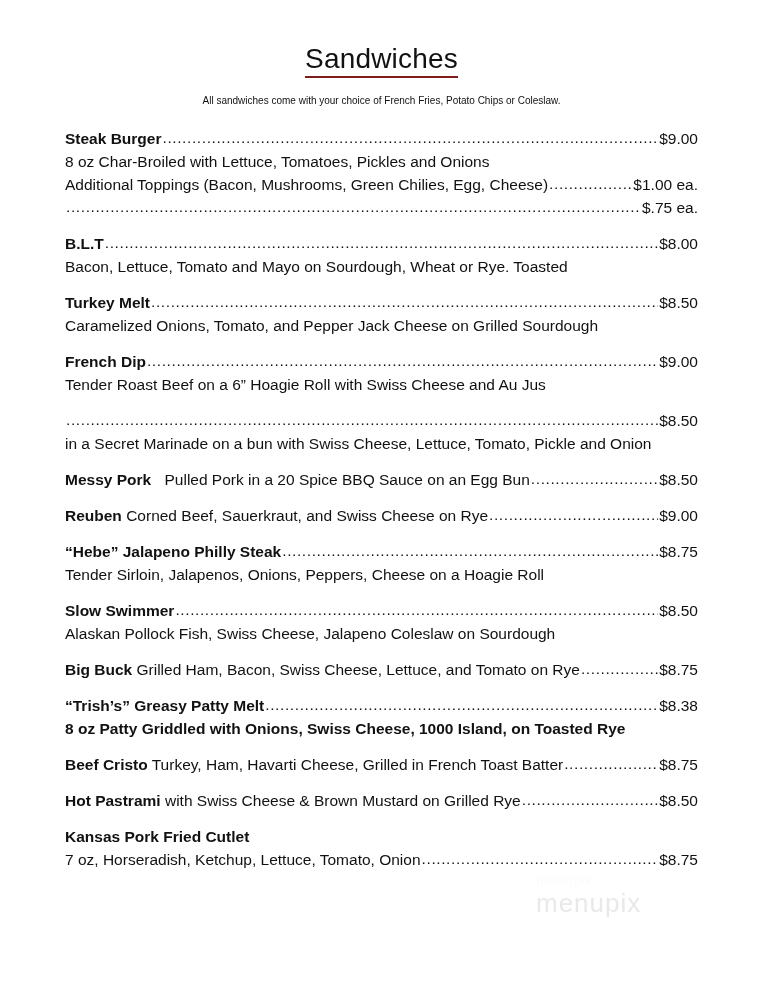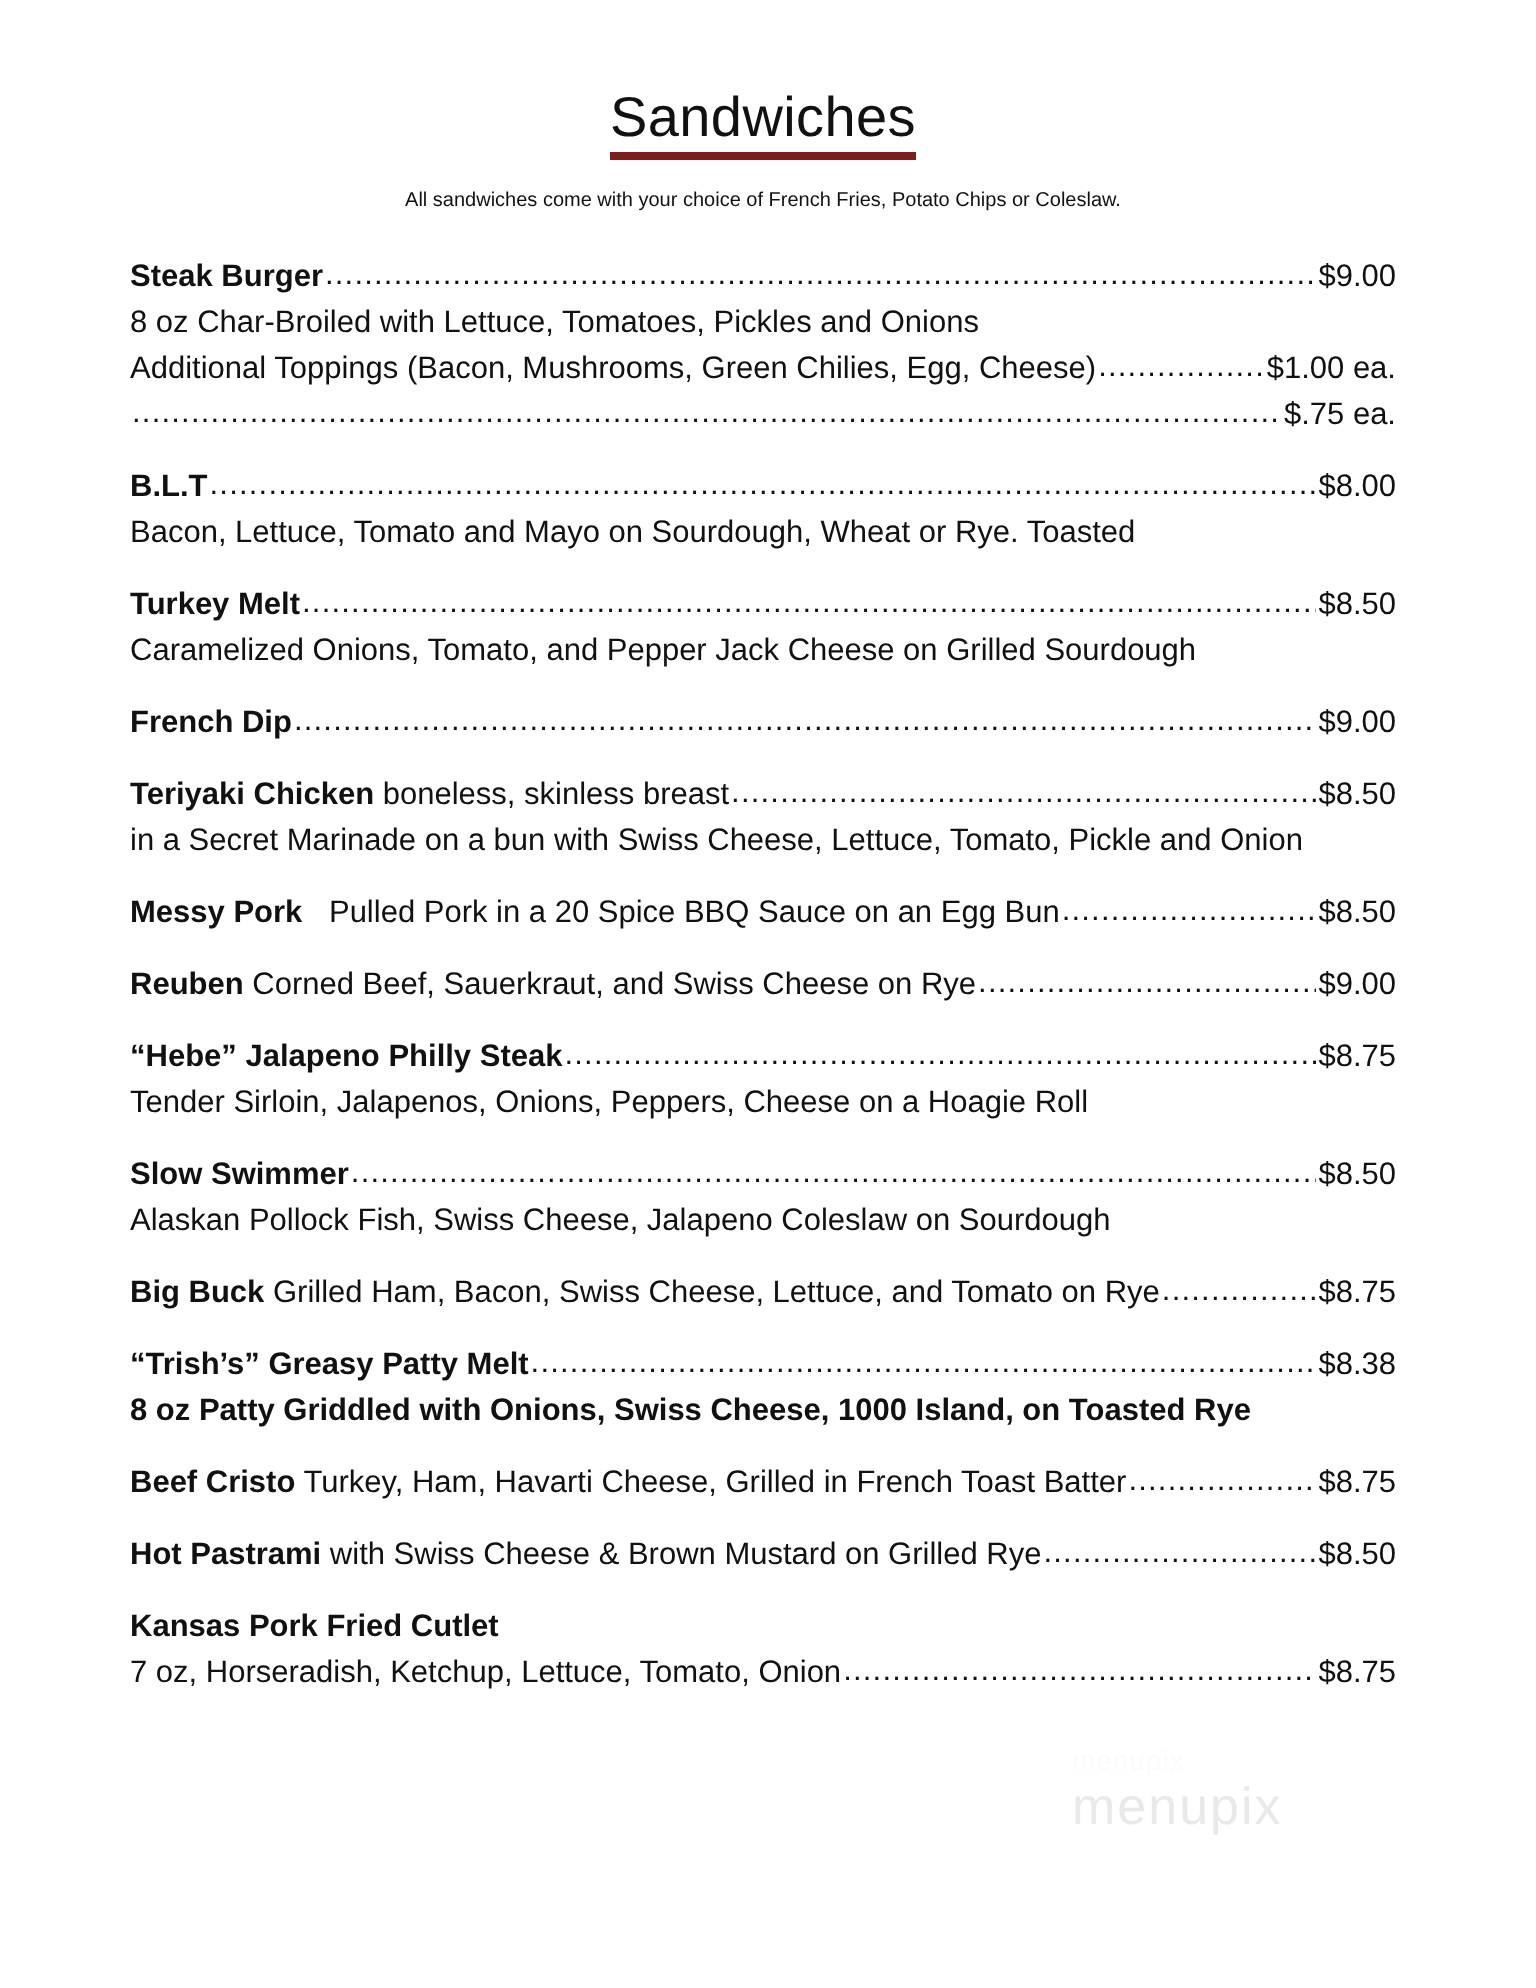--- a/index.html
+++ b/index.html
@@ -28,21 +28,21 @@
   .title {
     text-align: center;
     font-size: 28px;
     font-weight: 400;
     letter-spacing: .2px;
     margin: 0;
     padding-top: 44px;
     line-height: 1.05;
   }
   .title span {
-    border-bottom: 4px solid #7f1d1d;
+    border-bottom: 2px solid #7f1d1d;
     padding-bottom: 2px;
   }
 
   .subtitle {
     text-align: center;
     font-size: 10px;
     font-weight: 400;
     margin: 0;
     padding-top: 22px;
     line-height: 1.2;
@@ -165,24 +165,24 @@
           <span class="price">$8.50</span>
         </div>
         <span class="desc" style="display: block;">Caramelized Onions, Tomato, and Pepper Jack Cheese on Grilled Sourdough</span>
       </div>
       <div class="item">
         <div class="row">
           <span class="lead"><span class="name">French Dip</span></span>
           <span class="dots">................................................................................................................................................................................................................................................................................................................................................................................................................</span>
           <span class="price">$9.00</span>
         </div>
-      </div>
-      <div class="item">
-        <div class="row">
-          <span class="lead"><span class="name">Teriyaki Chicken</span><span class="inline-desc "> boneless, skinless breast</span></span>
+        <span class="desc" style="display: block;">Tender Roast Beef on a 6” Hoagie Roll with Swiss Cheese and Au Jus</span>
+      </div>
+      <div class="item">
+        <div class="row">
           <span class="dots">................................................................................................................................................................................................................................................................................................................................................................................................................</span>
           <span class="price">$8.50</span>
         </div>
         <span class="desc" style="display: block;">in a Secret Marinade on a bun with Swiss Cheese, Lettuce, Tomato, Pickle and Onion</span>
       </div>
       <div class="item">
         <div class="row">
           <span class="lead"><span class="name">Messy Pork</span><span class="inline-desc gap-after-name"> Pulled Pork in a 20 Spice BBQ Sauce on an Egg Bun</span></span>
           <span class="dots">................................................................................................................................................................................................................................................................................................................................................................................................................</span>
           <span class="price">$8.50</span>

